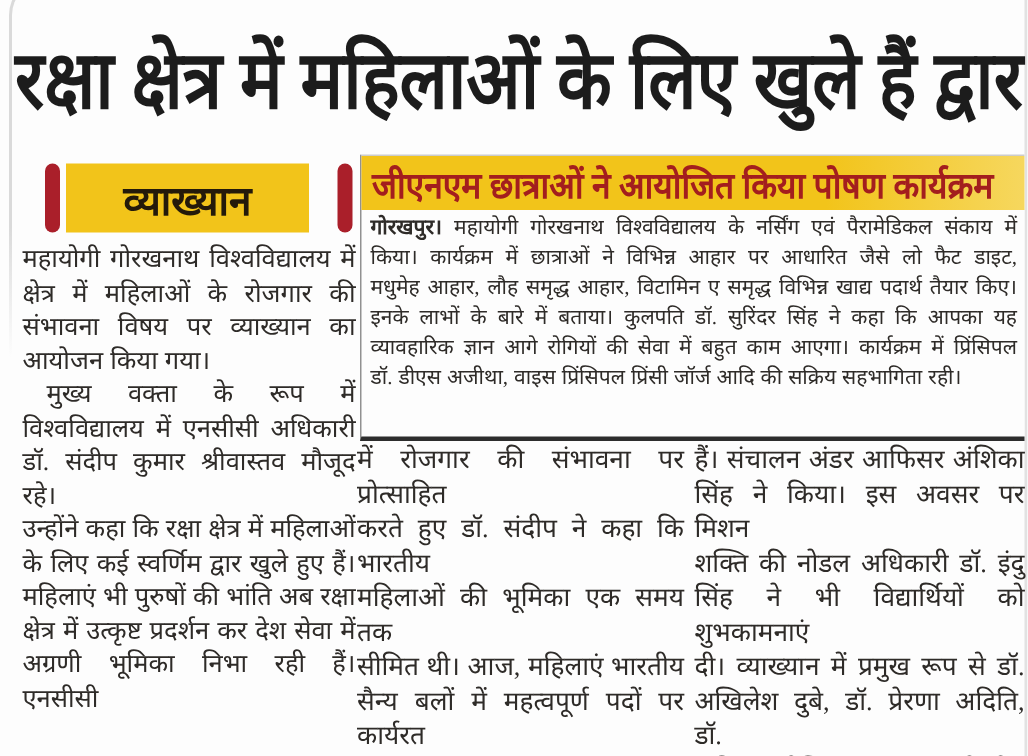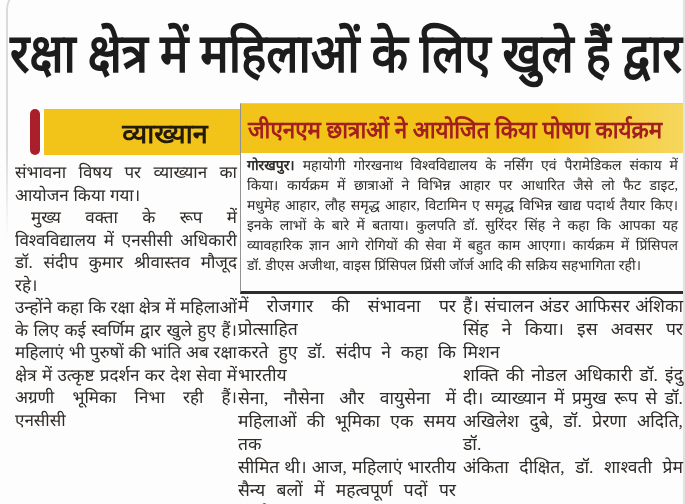--- a/index.html
+++ b/index.html
@@ -40,21 +40,21 @@
     position:absolute;left:30px;top:109px;display:flex;align-items:center;
   }
   .cap{
     width:10px;height:46px;border-radius:6px;
     background:var(--accent_red,#aa1f2a);flex:0 0 auto;
   }
   .badge{
     width:162px;height:46px;margin-left:4px;
     background:var(--accent_yellow,#f2c41a);
     display:flex;align-items:center;justify-content:center;
-    font-size:27px;font-weight:700;color:#241a0a;padding-left:40px;
+    font-size:27px;font-weight:700;color:#241a0a;
   }
   .cap.right{margin-left:19px;}
   .badge .fit{display:inline-block;white-space:nowrap;transform-origin:center center;}
   
   .col{position:absolute;overflow:visible;}
   .col1{left:15px;top:162px;width:222px;font-size:17px;line-height:22.5px;}
   .col2{left:238px;top:295px;width:218px;font-size:17.5px;line-height:23px;}
   .col3{left:463px;top:295px;width:220px;font-size:17.5px;line-height:23px;}
   .line{
     text-align:justify;text-align-last:justify;
@@ -66,21 +66,21 @@
   
   .gnm-box{
     position:absolute;left:240px;top:103px;width:443px;height:191px;
     box-sizing:border-box;
     border-left:1.5px solid #919191;
     border-top:1px solid #cccccc;
     border-bottom:3px solid #2d2d2d;
     background:#fdfdfd;
   }
   .gnm-head{
-    height:49px;display:flex;align-items:center;
+    height:36px;display:flex;align-items:center;
     padding-left:7px;padding-right:21px;box-sizing:border-box;
     background:linear-gradient(90deg,var(--accent_yellow,#f2c41a) 0%,var(--accent_yellow,#f2c41a) 70%,#f6d75e 100%);
     font-size:24px;font-weight:700;color:var(--headline_red,#a31e1e);
     white-space:nowrap;
   }
   .gnm-head .fit{display:inline-block;white-space:nowrap;transform-origin:left center;}
   .gnm-body{
     padding:3px 5px 0 6px;
     font-size:14px;line-height:20px;
   }
@@ -98,20 +98,22 @@
 
   <div class="badge-row">
     <span class="cap"></span>
     <span class="badge">
         <span class="fit shrink">व्याख्यान</span>
       </span>
     <span class="cap right"></span>
   </div>
 
   <div class="col col1">
+      <div class="line">महायोगी गोरखनाथ विश्वविद्यालय में</div>
+      <div class="line">क्षेत्र में महिलाओं के रोजगार की</div>
       <div class="line">संभावना विषय पर व्याख्यान का</div>
       <div class="line pend">आयोजन किया गया।</div>
       <div class="line indent">मुख्य वक्ता के रूप में</div>
       <div class="line">विश्वविद्यालय में एनसीसी अधिकारी</div>
       <div class="line">डॉ. संदीप कुमार श्रीवास्तव मौजूद रहे।</div>
       <div class="line">उन्होंने कहा कि रक्षा क्षेत्र में महिलाओं</div>
       <div class="line">के लिए कई स्वर्णिम द्वार खुले हुए हैं।</div>
       <div class="line">महिलाएं भी पुरुषों की भांति अब रक्षा</div>
       <div class="line">क्षेत्र में उत्कृष्ट प्रदर्शन कर देश सेवा में</div>
       <div class="line">अग्रणी भूमिका निभा रही हैं। एनसीसी</div>
@@ -127,27 +129,27 @@
         <div class="line">मधुमेह आहार, लौह समृद्ध आहार, विटामिन ए समृद्ध विभिन्न खाद्य पदार्थ तैयार किए।</div>
         <div class="line">इनके लाभों के बारे में बताया। कुलपति डॉ. सुरिंदर सिंह ने कहा कि आपका यह</div>
         <div class="line">व्यावहारिक ज्ञान आगे रोगियों की सेवा में बहुत काम आएगा। कार्यक्रम में प्रिंसिपल</div>
         <div class="line pend">डॉ. डीएस अजीथा, वाइस प्रिंसिपल प्रिंसी जॉर्ज आदि की सक्रिय सहभागिता रही।</div>
       </div>
   </div>
 
   <div class="col col2">
       <div class="line">में रोजगार की संभावना पर प्रोत्साहित</div>
       <div class="line">करते हुए डॉ. संदीप ने कहा कि भारतीय</div>
-      <div class="line">सेना, नौसेना और वायुसेना में</div>
       <div class="line">महिलाओं की भूमिका एक समय तक</div>
       <div class="line">सीमित थी। आज, महिलाएं भारतीय</div>
       <div class="line">सैन्य बलों में महत्वपूर्ण पदों पर कार्यरत</div>
     </div>
   <div class="col col3">
       <div class="line">हैं। संचालन अंडर आफिसर अंशिका</div>
       <div class="line">सिंह ने किया। इस अवसर पर मिशन</div>
       <div class="line">शक्ति की नोडल अधिकारी डॉ. इंदु</div>
+      <div class="line">सिंह ने भी विद्यार्थियों को शुभकामनाएं</div>
       <div class="line">दी। व्याख्यान में प्रमुख रूप से डॉ.</div>
       <div class="line">अखिलेश दुबे, डॉ. प्रेरणा अदिति, डॉ.</div>
       <div class="line">अंकिता दीक्षित, डॉ. शाश्वती प्रेम</div>
     </div>
 
 </div>
 
 </body></html>

